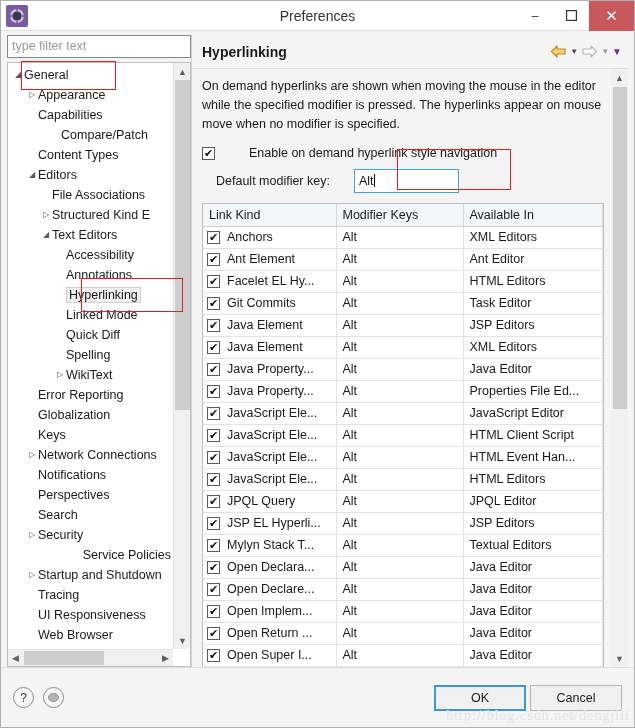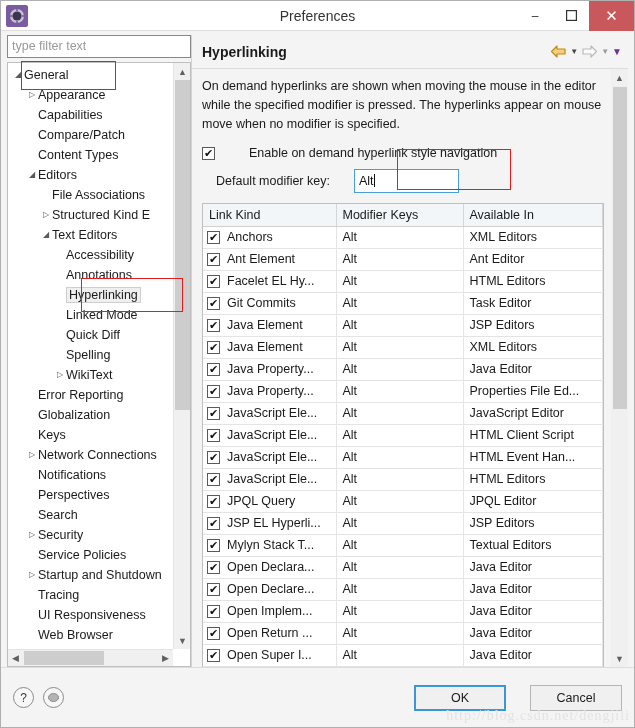--- a/index.html
+++ b/index.html
@@ -264,21 +264,21 @@
   }
   #footer-icons { display: flex; align-items: center; gap: 9px; }
   .round-ico {
     width: 21px; height: 21px;
     border-radius: 50%;
     border: 1px solid #8a8a8a;
     background: #f7f7f7;
     display: flex; align-items: center; justify-content: center;
     font-size: 12px; color: #3a3a3a;
   }
-  #footer-buttons { margin-left: auto; display: flex; gap: 24px; }
+  #footer-buttons { margin-left: auto; display: flex; gap: 4px; }
   .dlg-btn {
     width: 92px; height: 26px;
     font-size: 12.5px;
     color: #1a1a1a;
     background: #f0f0f0;
     border: 1px solid #b5b5b5;
     display: flex; align-items: center; justify-content: center;
   }
   #btn-ok { border: 2px solid #3c96d4; }
   #watermark {
@@ -341,21 +341,21 @@
               <span class="lbl">General</span>
             </div>
             <div class="tree-row" style="padding-left: 18px;">
               <span class="twisty">▷</span>
               <span class="lbl">Appearance</span>
             </div>
             <div class="tree-row" style="padding-left: 18px;">
               <span class="twisty"></span>
               <span class="lbl">Capabilities</span>
             </div>
-            <div class="tree-row" style="padding-left: 18px;">
+            <div class="tree-row" style="padding-left: 18px; justify-content: center;">
               <span class="twisty"></span>
               <span class="lbl">Compare/Patch</span>
             </div>
             <div class="tree-row" style="padding-left: 18px;">
               <span class="twisty"></span>
               <span class="lbl">Content Types</span>
             </div>
             <div class="tree-row" style="padding-left: 18px;">
               <span class="twisty">◢</span>
               <span class="lbl">Editors</span>
@@ -425,21 +425,21 @@
               <span class="lbl">Perspectives</span>
             </div>
             <div class="tree-row" style="padding-left: 18px;">
               <span class="twisty"></span>
               <span class="lbl">Search</span>
             </div>
             <div class="tree-row" style="padding-left: 18px;">
               <span class="twisty">▷</span>
               <span class="lbl">Security</span>
             </div>
-            <div class="tree-row" style="padding-left: 18px;">
+            <div class="tree-row" style="padding-left: 18px; justify-content: flex-end;">
               <span class="twisty"></span>
               <span class="lbl">Service Policies</span>
             </div>
             <div class="tree-row" style="padding-left: 18px;">
               <span class="twisty">▷</span>
               <span class="lbl">Startup and Shutdown</span>
             </div>
             <div class="tree-row" style="padding-left: 18px;">
               <span class="twisty"></span>
               <span class="lbl">Tracing</span>

